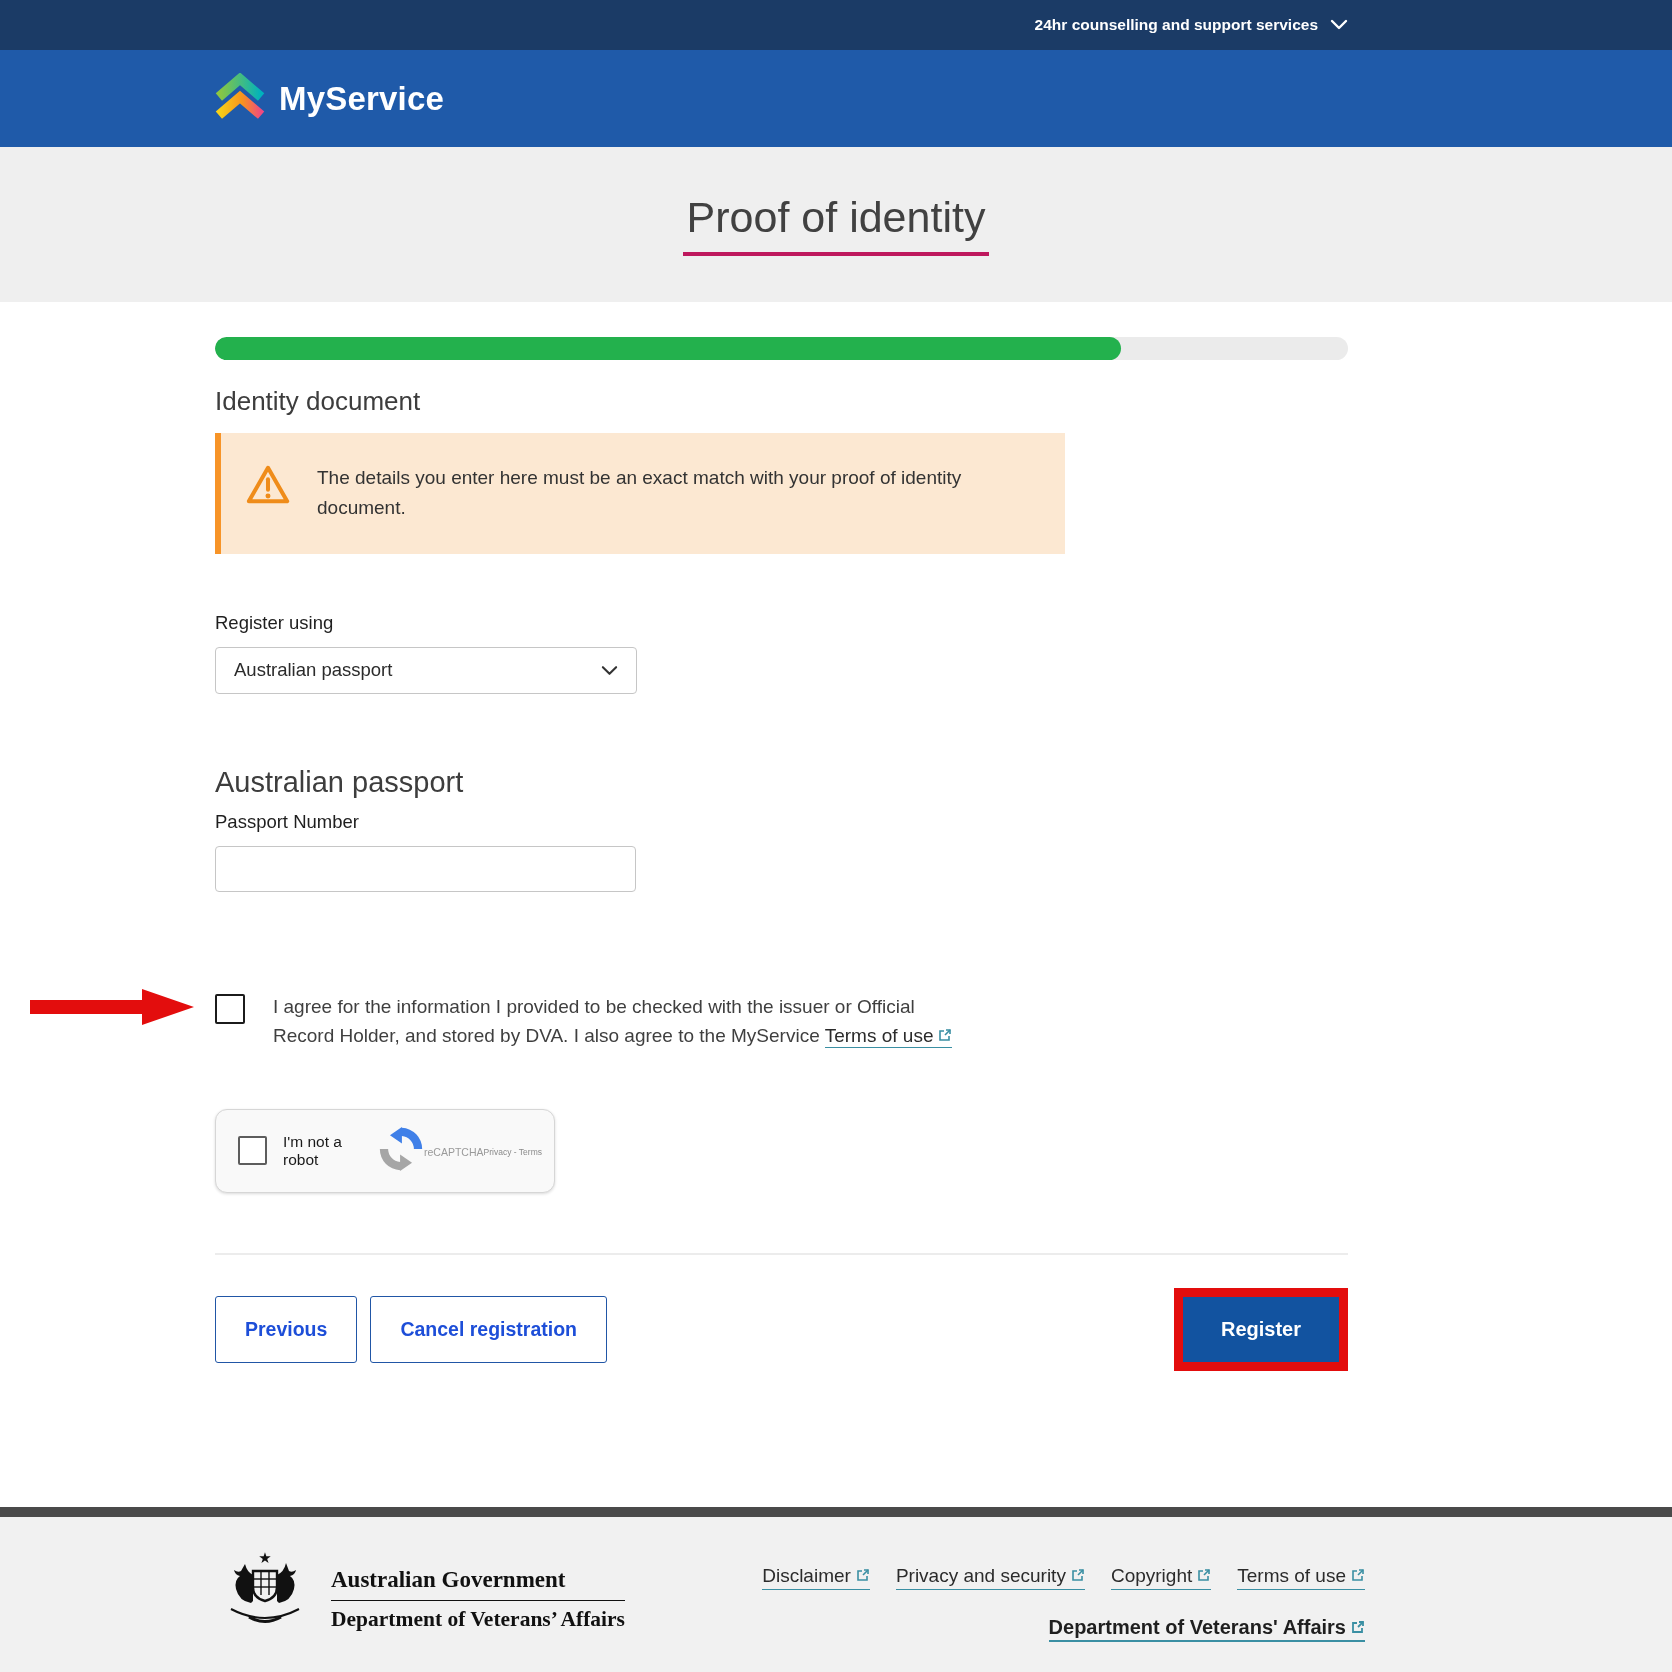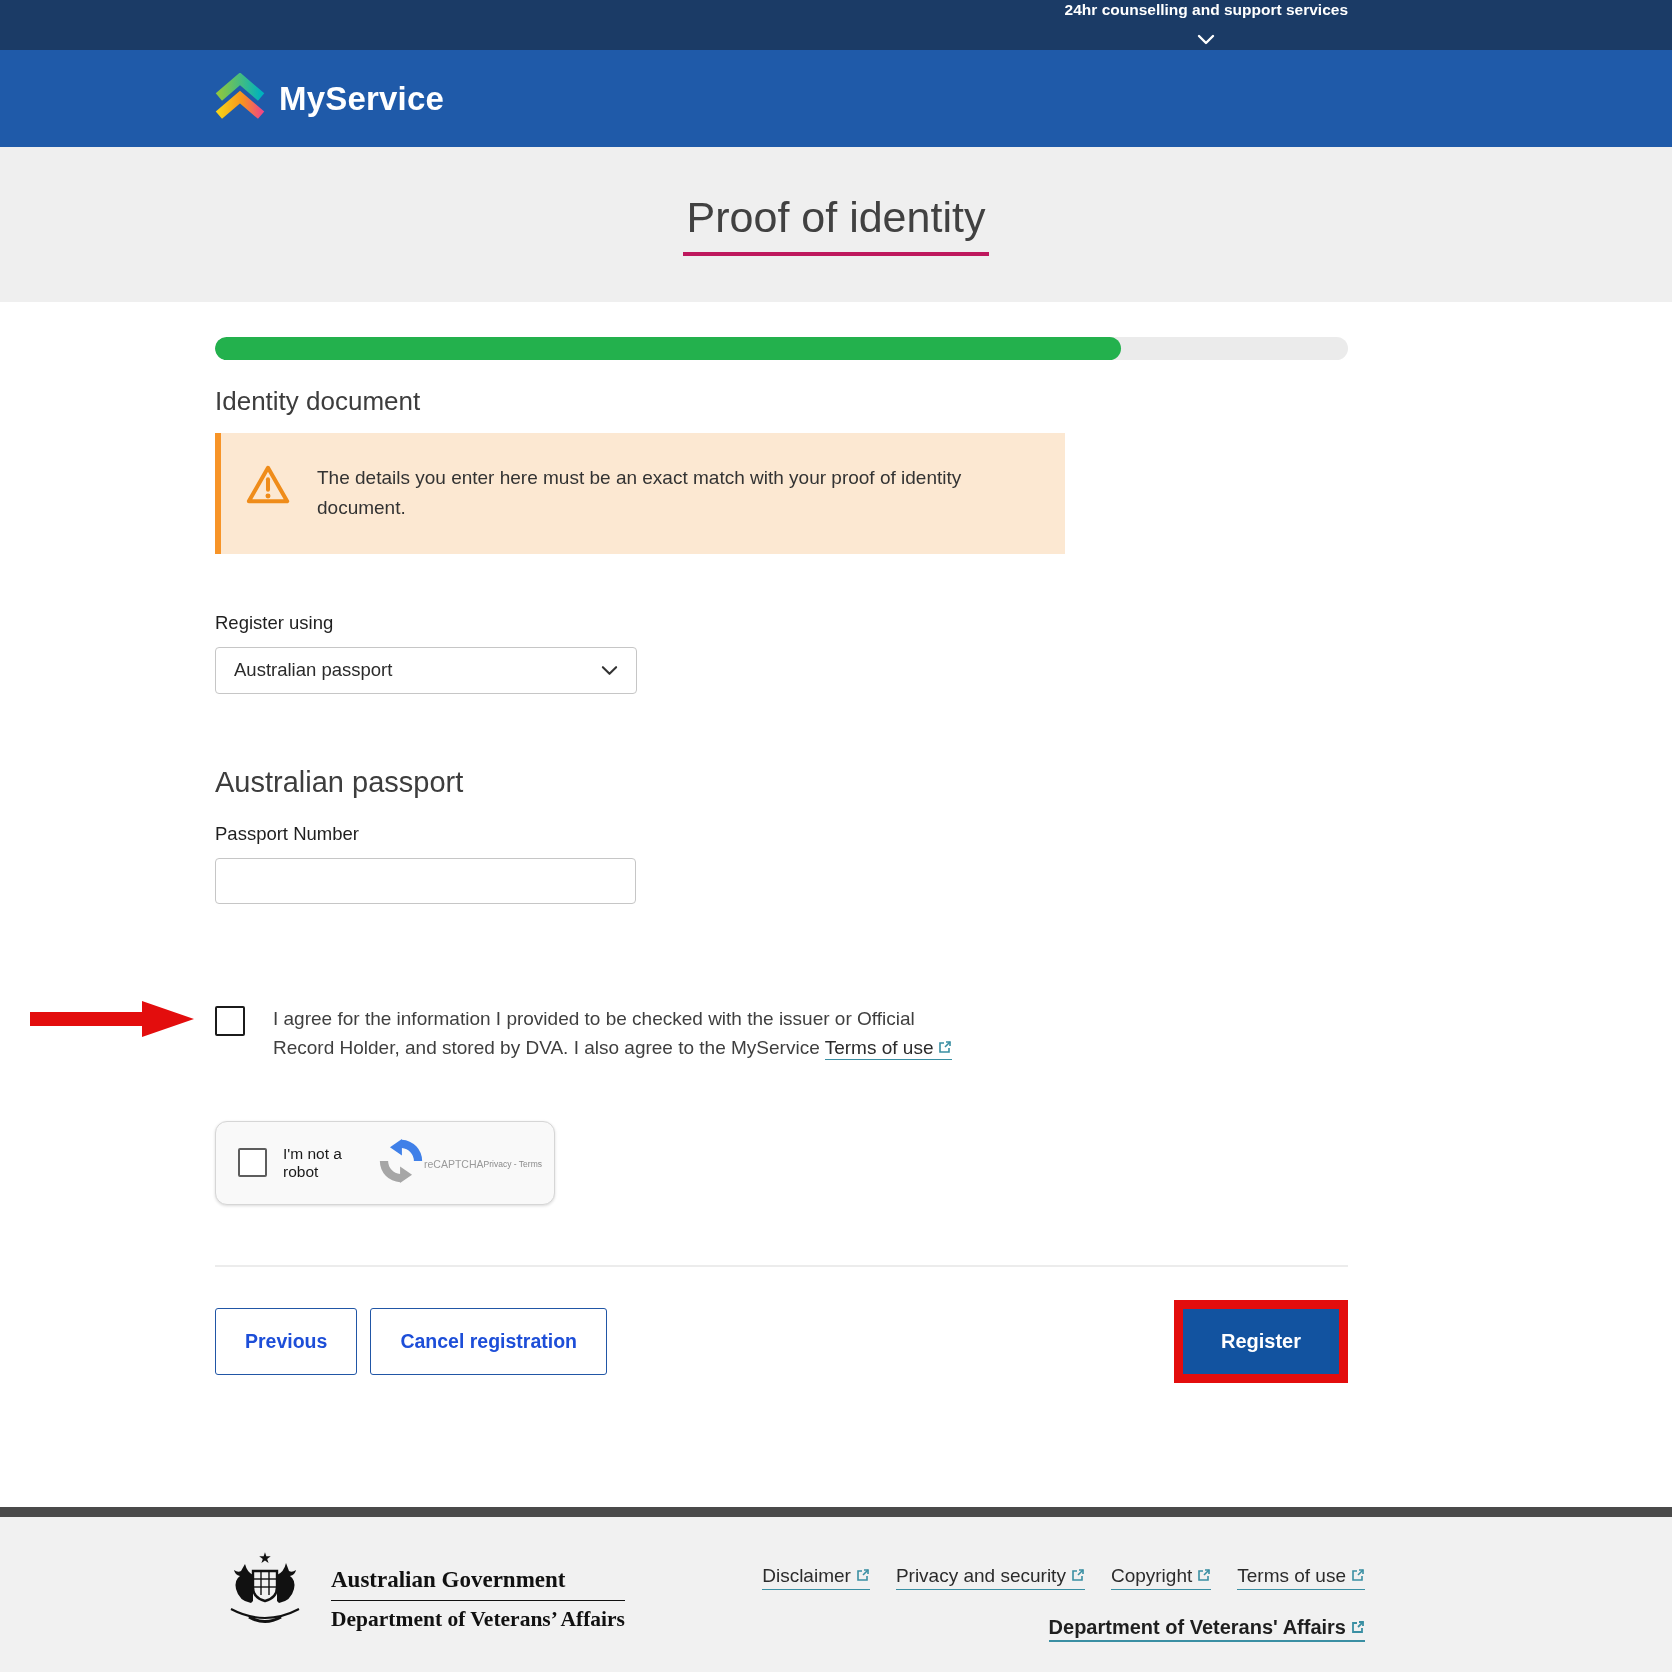--- a/index.html
+++ b/index.html
@@ -1,21 +1,21 @@
 <!DOCTYPE html>
 <html><head>
 <meta charset="utf-8">
 <style>
   * { margin:0; padding:0; box-sizing:border-box; }
   html,body { width:1672px; background:#fff; font-family:"Liberation Sans","DejaVu Sans",sans-serif; color:#3f3f3f; }
 
   
   .topbar { height:50px; background:#1b3b66; }
   .topbar-inner { width:1133px; margin-left:215px; height:100%; display:flex; justify-content:flex-end; align-items:center; }
-  .support-link { display:flex; align-items:center; gap:12px; color:#fff; font-size:15.5px; font-weight:bold; cursor:pointer; text-decoration:none;flex-direction:column; }
+  .support-link { display:flex; align-items:center; gap:12px; color:#fff; font-size:15.5px; font-weight:bold; cursor:pointer; text-decoration:none; }
 
   
   .header { height:97px; background:#1f5aa9; display:flex; align-items:center; }
   .header-inner { width:1133px; margin-left:215px; display:flex; align-items:center; }
   .brand { display:flex; align-items:center; gap:14px; cursor:pointer; text-decoration:none; }
   .brand-text { color:#fff; font-size:33px; font-weight:bold; letter-spacing:0.2px; }
 
   
   .title-band { height:155px; background:#efefef; display:flex; justify-content:center; align-items:center; }
   .page-title { font-size:43px; font-weight:normal; color:#414141; border-bottom:4px solid #be185d; padding:0 4px 10px 4px; }
@@ -28,21 +28,21 @@
   .section-heading { margin-top:26px; font-size:26px; font-weight:normal; color:#3d3d3d; }
 
   .warning { margin-top:16px; width:850px; background:#fce8d2; border-left:6px solid #f79428; display:flex; gap:26px; padding:30px 28px 30px 24px; }
   .warning p { font-size:19px; line-height:1.6; color:#333; max-width:700px; }
 
   .field-label { display:block; font-size:18.5px; font-weight:normal; color:#1f1f1f; }
   .label-register { margin-top:58px; }
   .select { margin-top:13px; width:422px; height:47px; border:1px solid #c6c6c6; border-radius:4px; background:#fff; display:flex; align-items:center; justify-content:space-between; padding:0 18px; font-size:18.5px; color:#2b2b2b; cursor:pointer; }
 
   .passport-heading { margin-top:72px; font-size:29px; font-weight:normal; color:#3d3d3d; }
-  .label-passport { margin-top:24px; }
+  .label-passport { margin-top:12px; }
   .text-input { margin-top:13px; width:421px; height:46px; border:1px solid #c6c6c6; border-radius:4px; font-size:18px; padding:0 14px; color:#2b2b2b; outline:none; display:block; }
 
   .agreement-row { margin-top:100px; display:flex; gap:28px; position:relative; }
   .checkbox { width:30px; height:30px; min-width:30px; border:2.5px solid #1b1b1b; border-radius:2px; background:#fff; cursor:pointer; margin-top:2px; }
   .agreement-text { font-size:19px; line-height:1.55; color:#3f3f3f; max-width:700px; }
   .inline-link { color:#2b2b2b; text-decoration:none; border-bottom:1.5px solid #3a8fa3; padding-bottom:1px; margin-left:5px; cursor:pointer; white-space:nowrap; }
   .ext-icon { margin-left:5px; }
 
   .red-arrow { position:absolute; left:-185px; top:-4px; }
 

